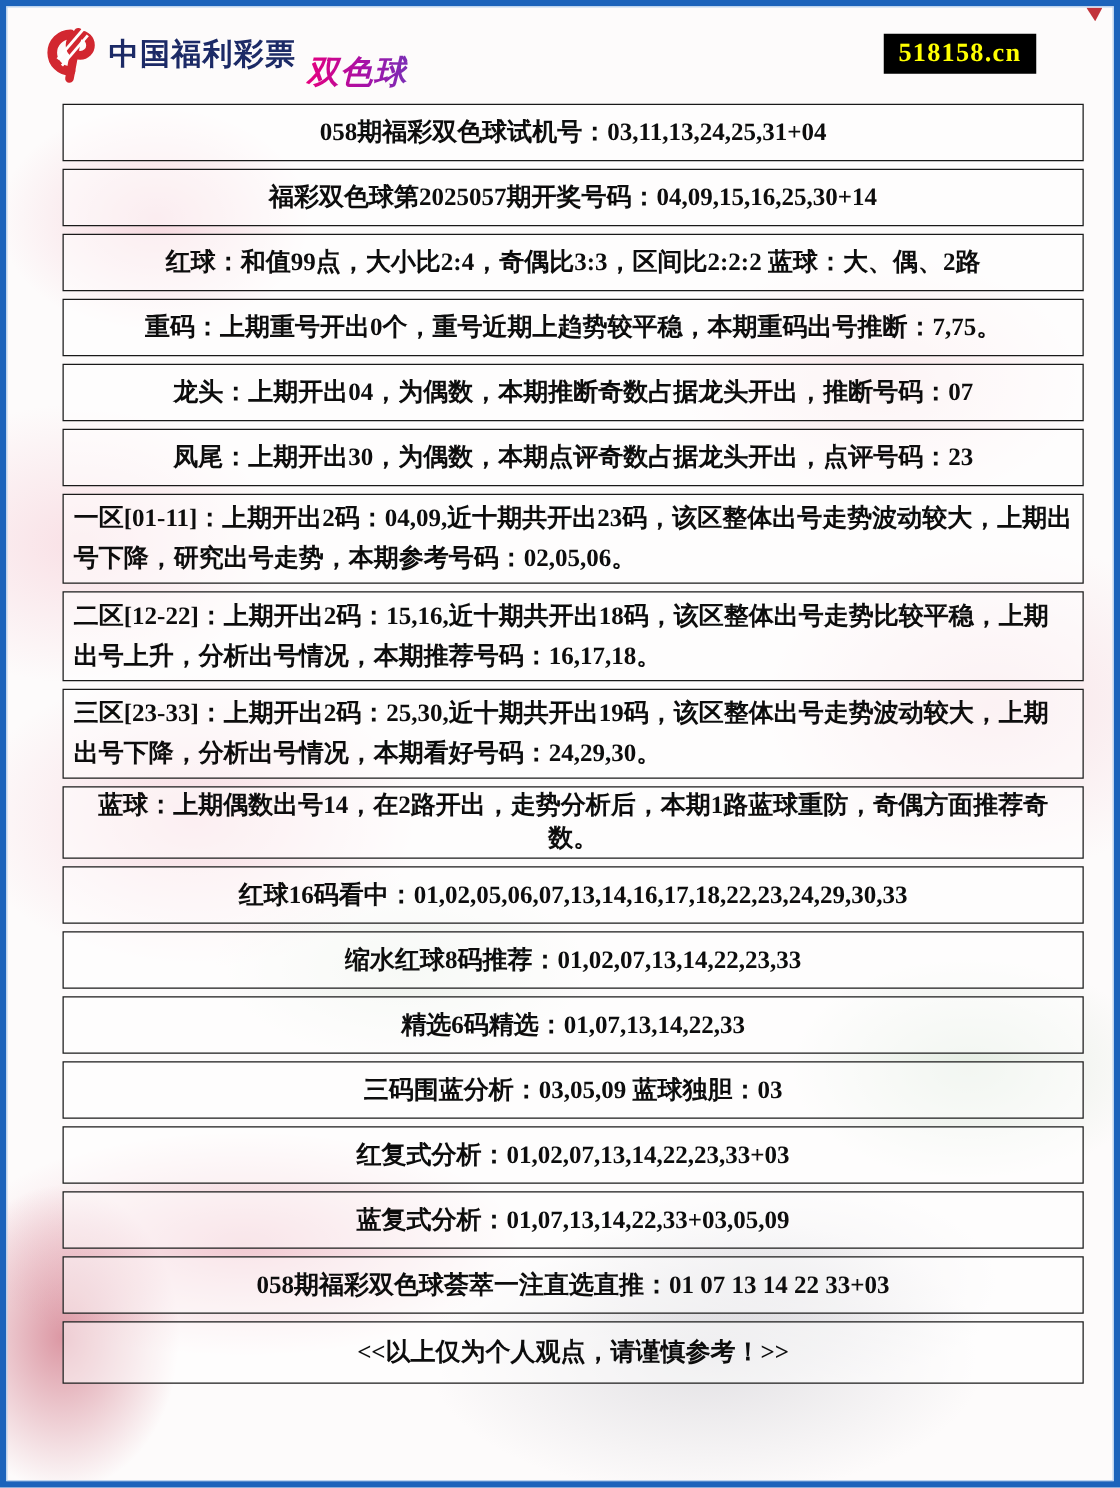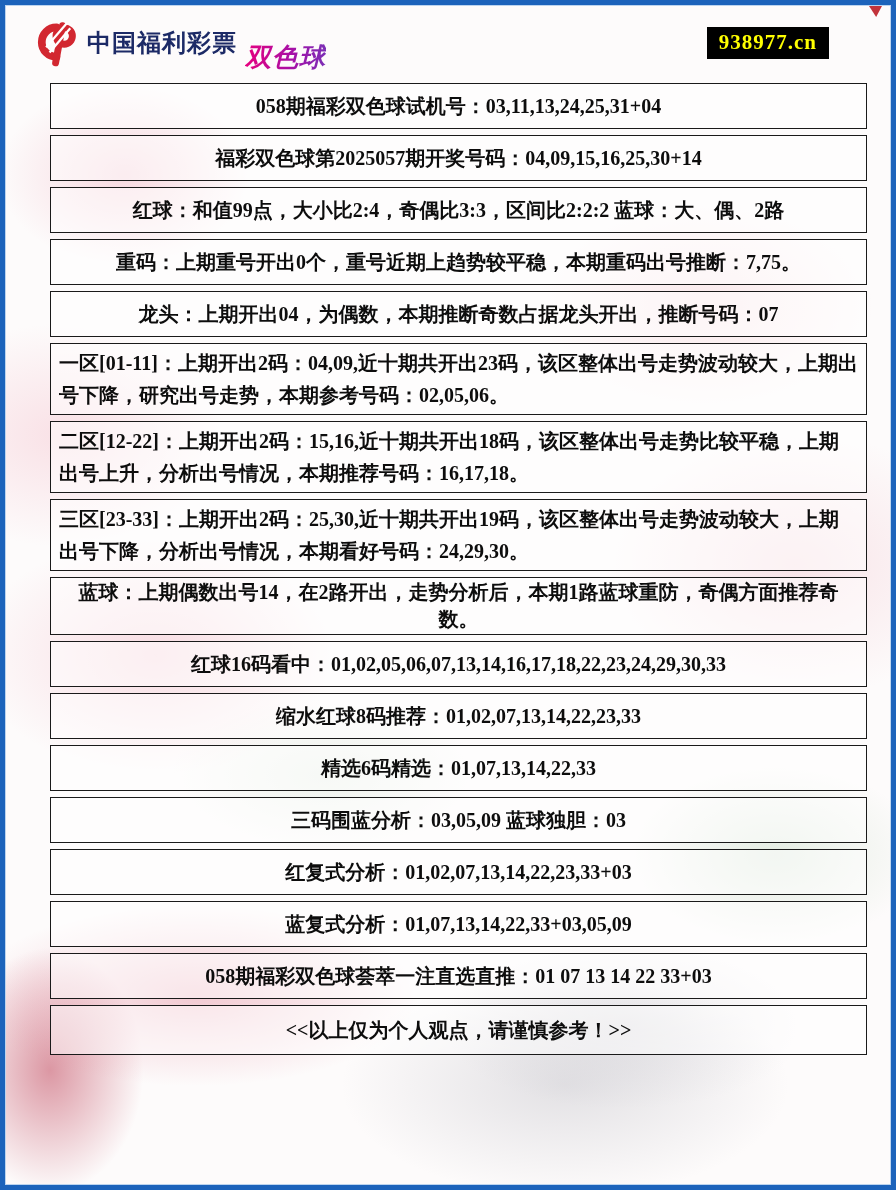--- a/index.html
+++ b/index.html
@@ -94,30 +94,31 @@
           <circle cx="43" cy="21" r="9.5" stroke-width="8"></circle>
         </g>
         <g stroke="#ffffff" stroke-width="2.6" fill="none">
           <path d="M22 34 L46 6"></path>
           <path d="M26 40 L50 12"></path>
         </g>
       </svg>
       <span class="brand">中国福利彩票</span>
       <span class="product">双色球</span>
     </div>
-    <span class="badge">938977.cn</span>
+    <span class="badge">518158.cn</span>
   </div>
 
 
   <div class="rows">
     <div class="row">058期福彩双色球试机号：03,11,13,24,25,31+04</div>
     <div class="row">福彩双色球第2025057期开奖号码：04,09,15,16,25,30+14</div>
     <div class="row">红球：和值99点，大小比2:4，奇偶比3:3，区间比2:2:2 蓝球：大、偶、2路</div>
     <div class="row">重码：上期重号开出0个，重号近期上趋势较平稳，本期重码出号推断：7,75。</div>
     <div class="row">龙头：上期开出04，为偶数，本期推断奇数占据龙头开出，推断号码：07</div>
+    <div class="row">凤尾：上期开出30，为偶数，本期点评奇数占据龙头开出，点评号码：23</div>
     <div class="row two">一区[01-11]：上期开出2码：04,09,近十期共开出23码，该区整体出号走势波动较大，上期出号下降，研究出号走势，本期参考号码：02,05,06。</div>
     <div class="row two">二区[12-22]：上期开出2码：15,16,近十期共开出18码，该区整体出号走势比较平稳，上期出号上升，分析出号情况，本期推荐号码：16,17,18。</div>
     <div class="row two">三区[23-33]：上期开出2码：25,30,近十期共开出19码，该区整体出号走势波动较大，上期出号下降，分析出号情况，本期看好号码：24,29,30。</div>
     <div class="row">蓝球：上期偶数出号14，在2路开出，走势分析后，本期1路蓝球重防，奇偶方面推荐奇数。</div>
     <div class="row">红球16码看中：01,02,05,06,07,13,14,16,17,18,22,23,24,29,30,33</div>
     <div class="row">缩水红球8码推荐：01,02,07,13,14,22,23,33</div>
     <div class="row">精选6码精选：01,07,13,14,22,33</div>
     <div class="row">三码围蓝分析：03,05,09 蓝球独胆：03</div>
     <div class="row">红复式分析：01,02,07,13,14,22,23,33+03</div>
     <div class="row">蓝复式分析：01,07,13,14,22,33+03,05,09</div>

